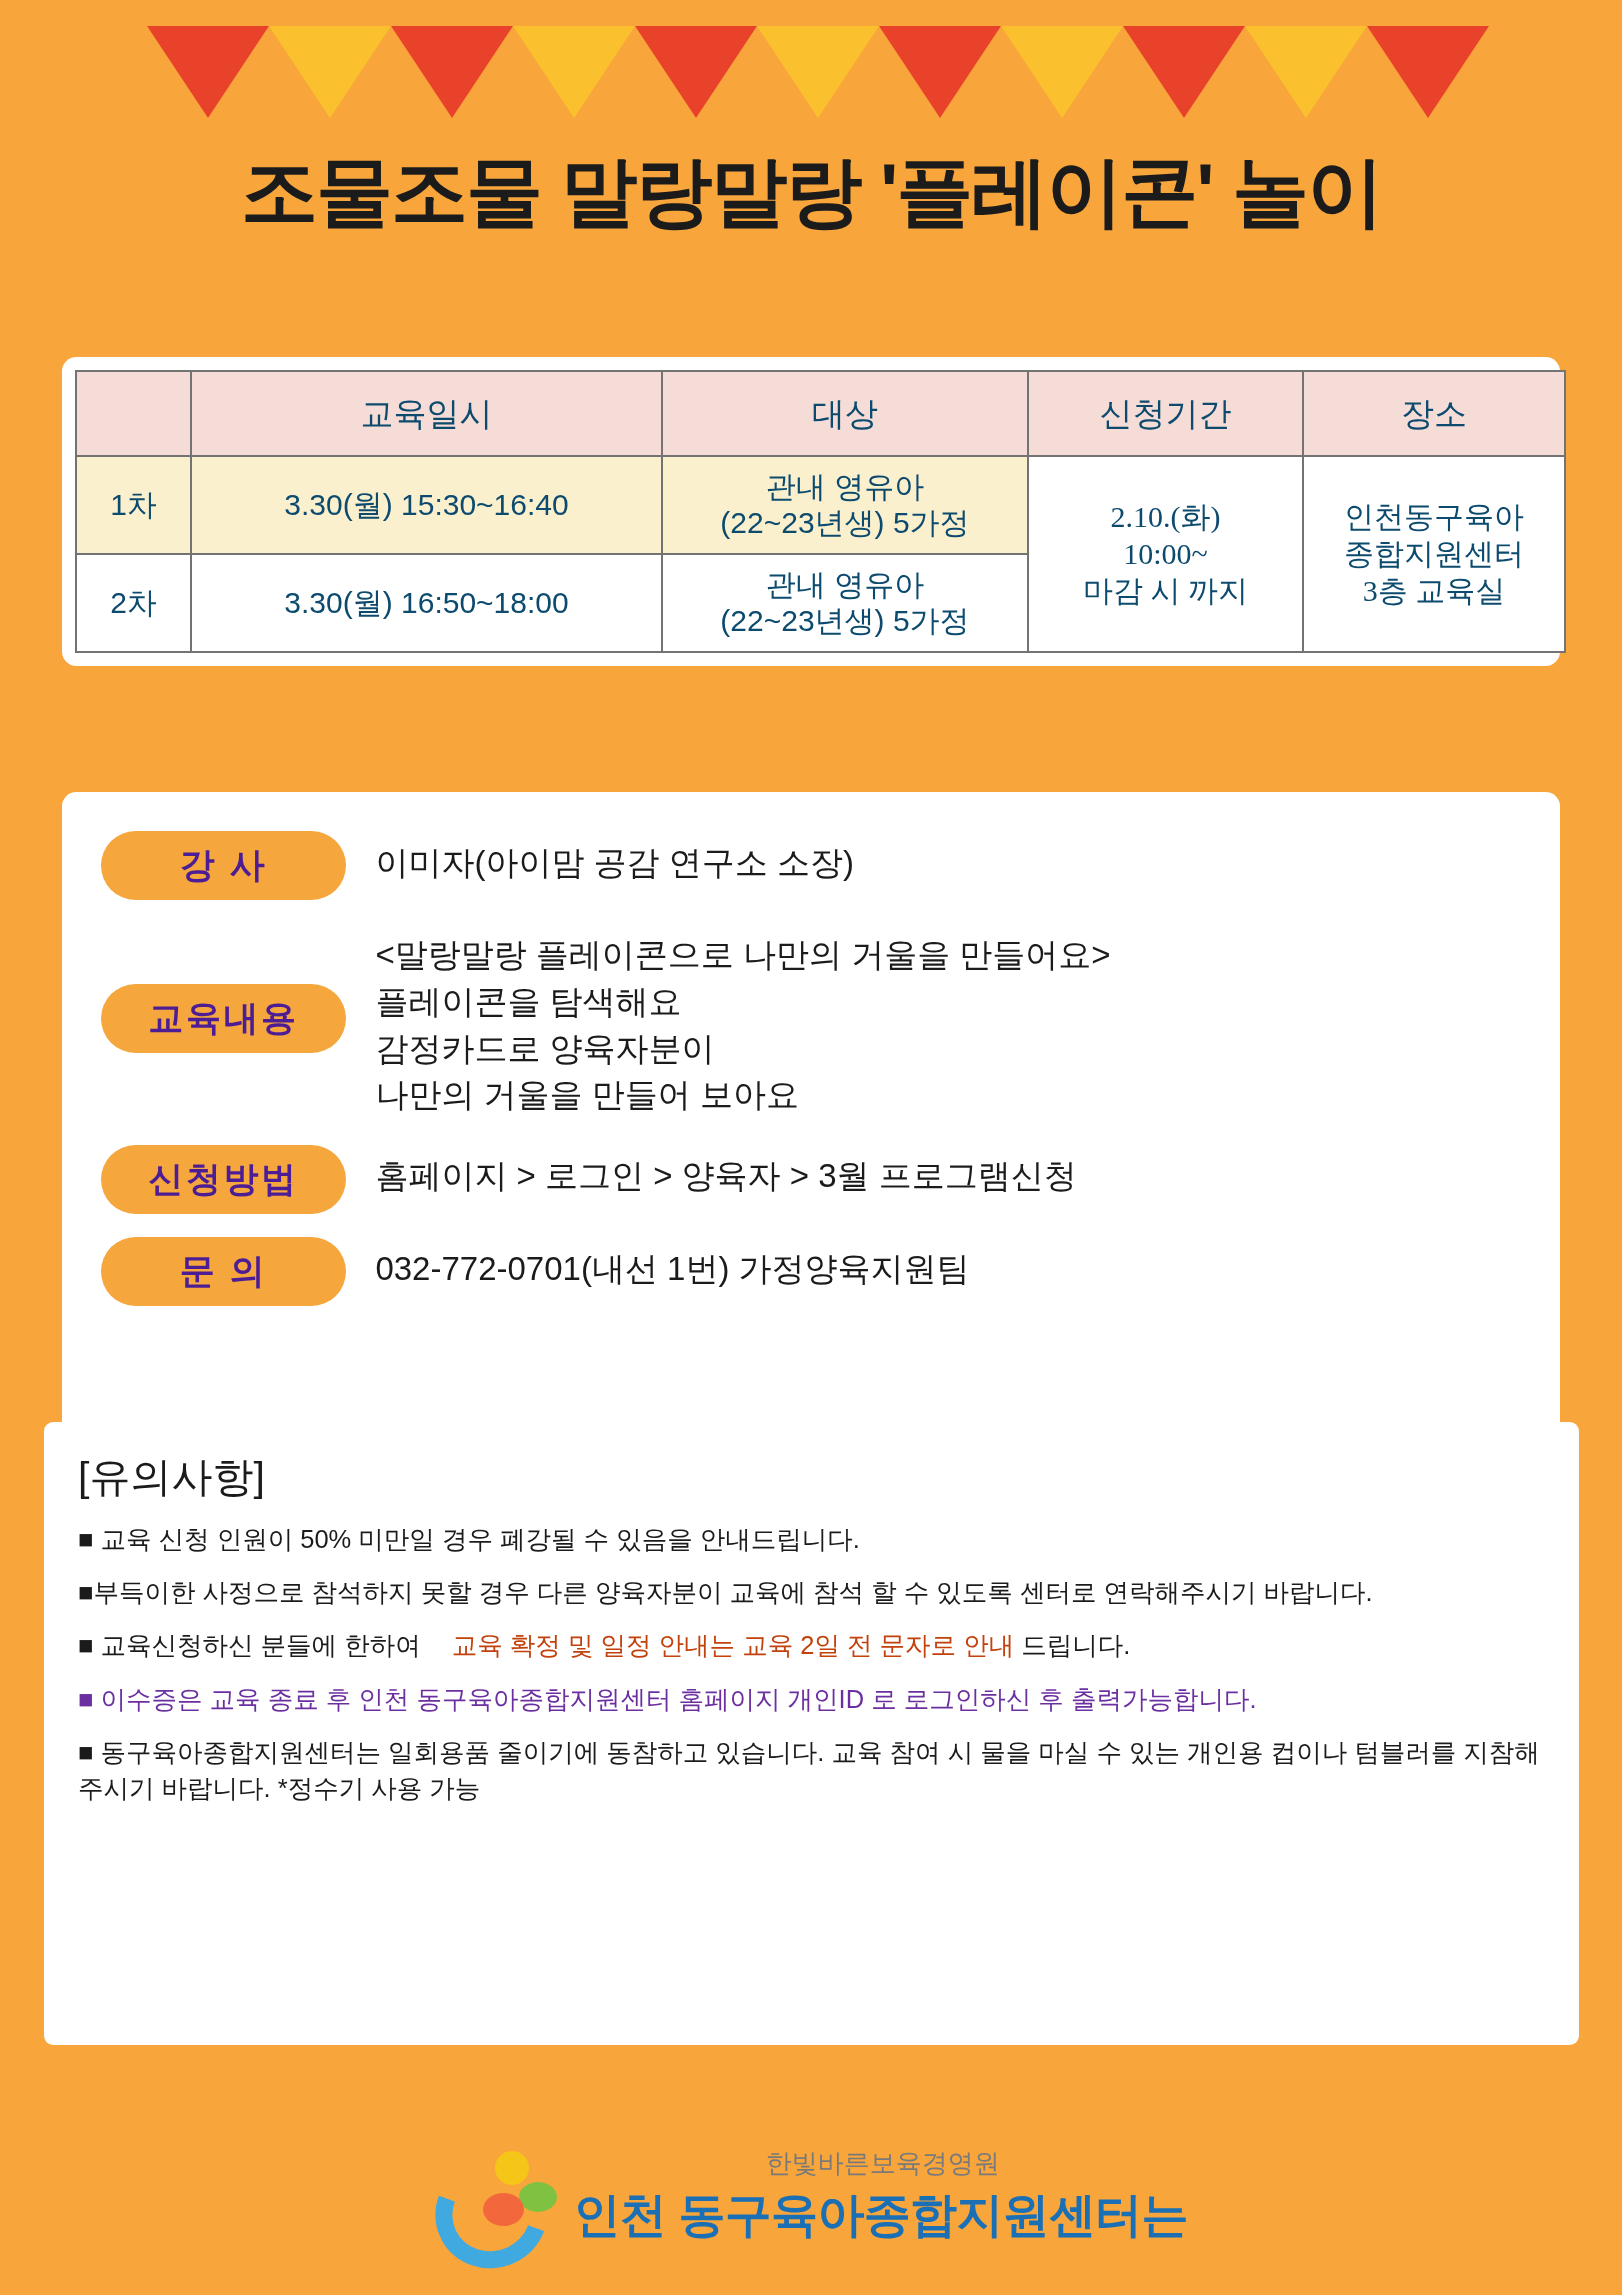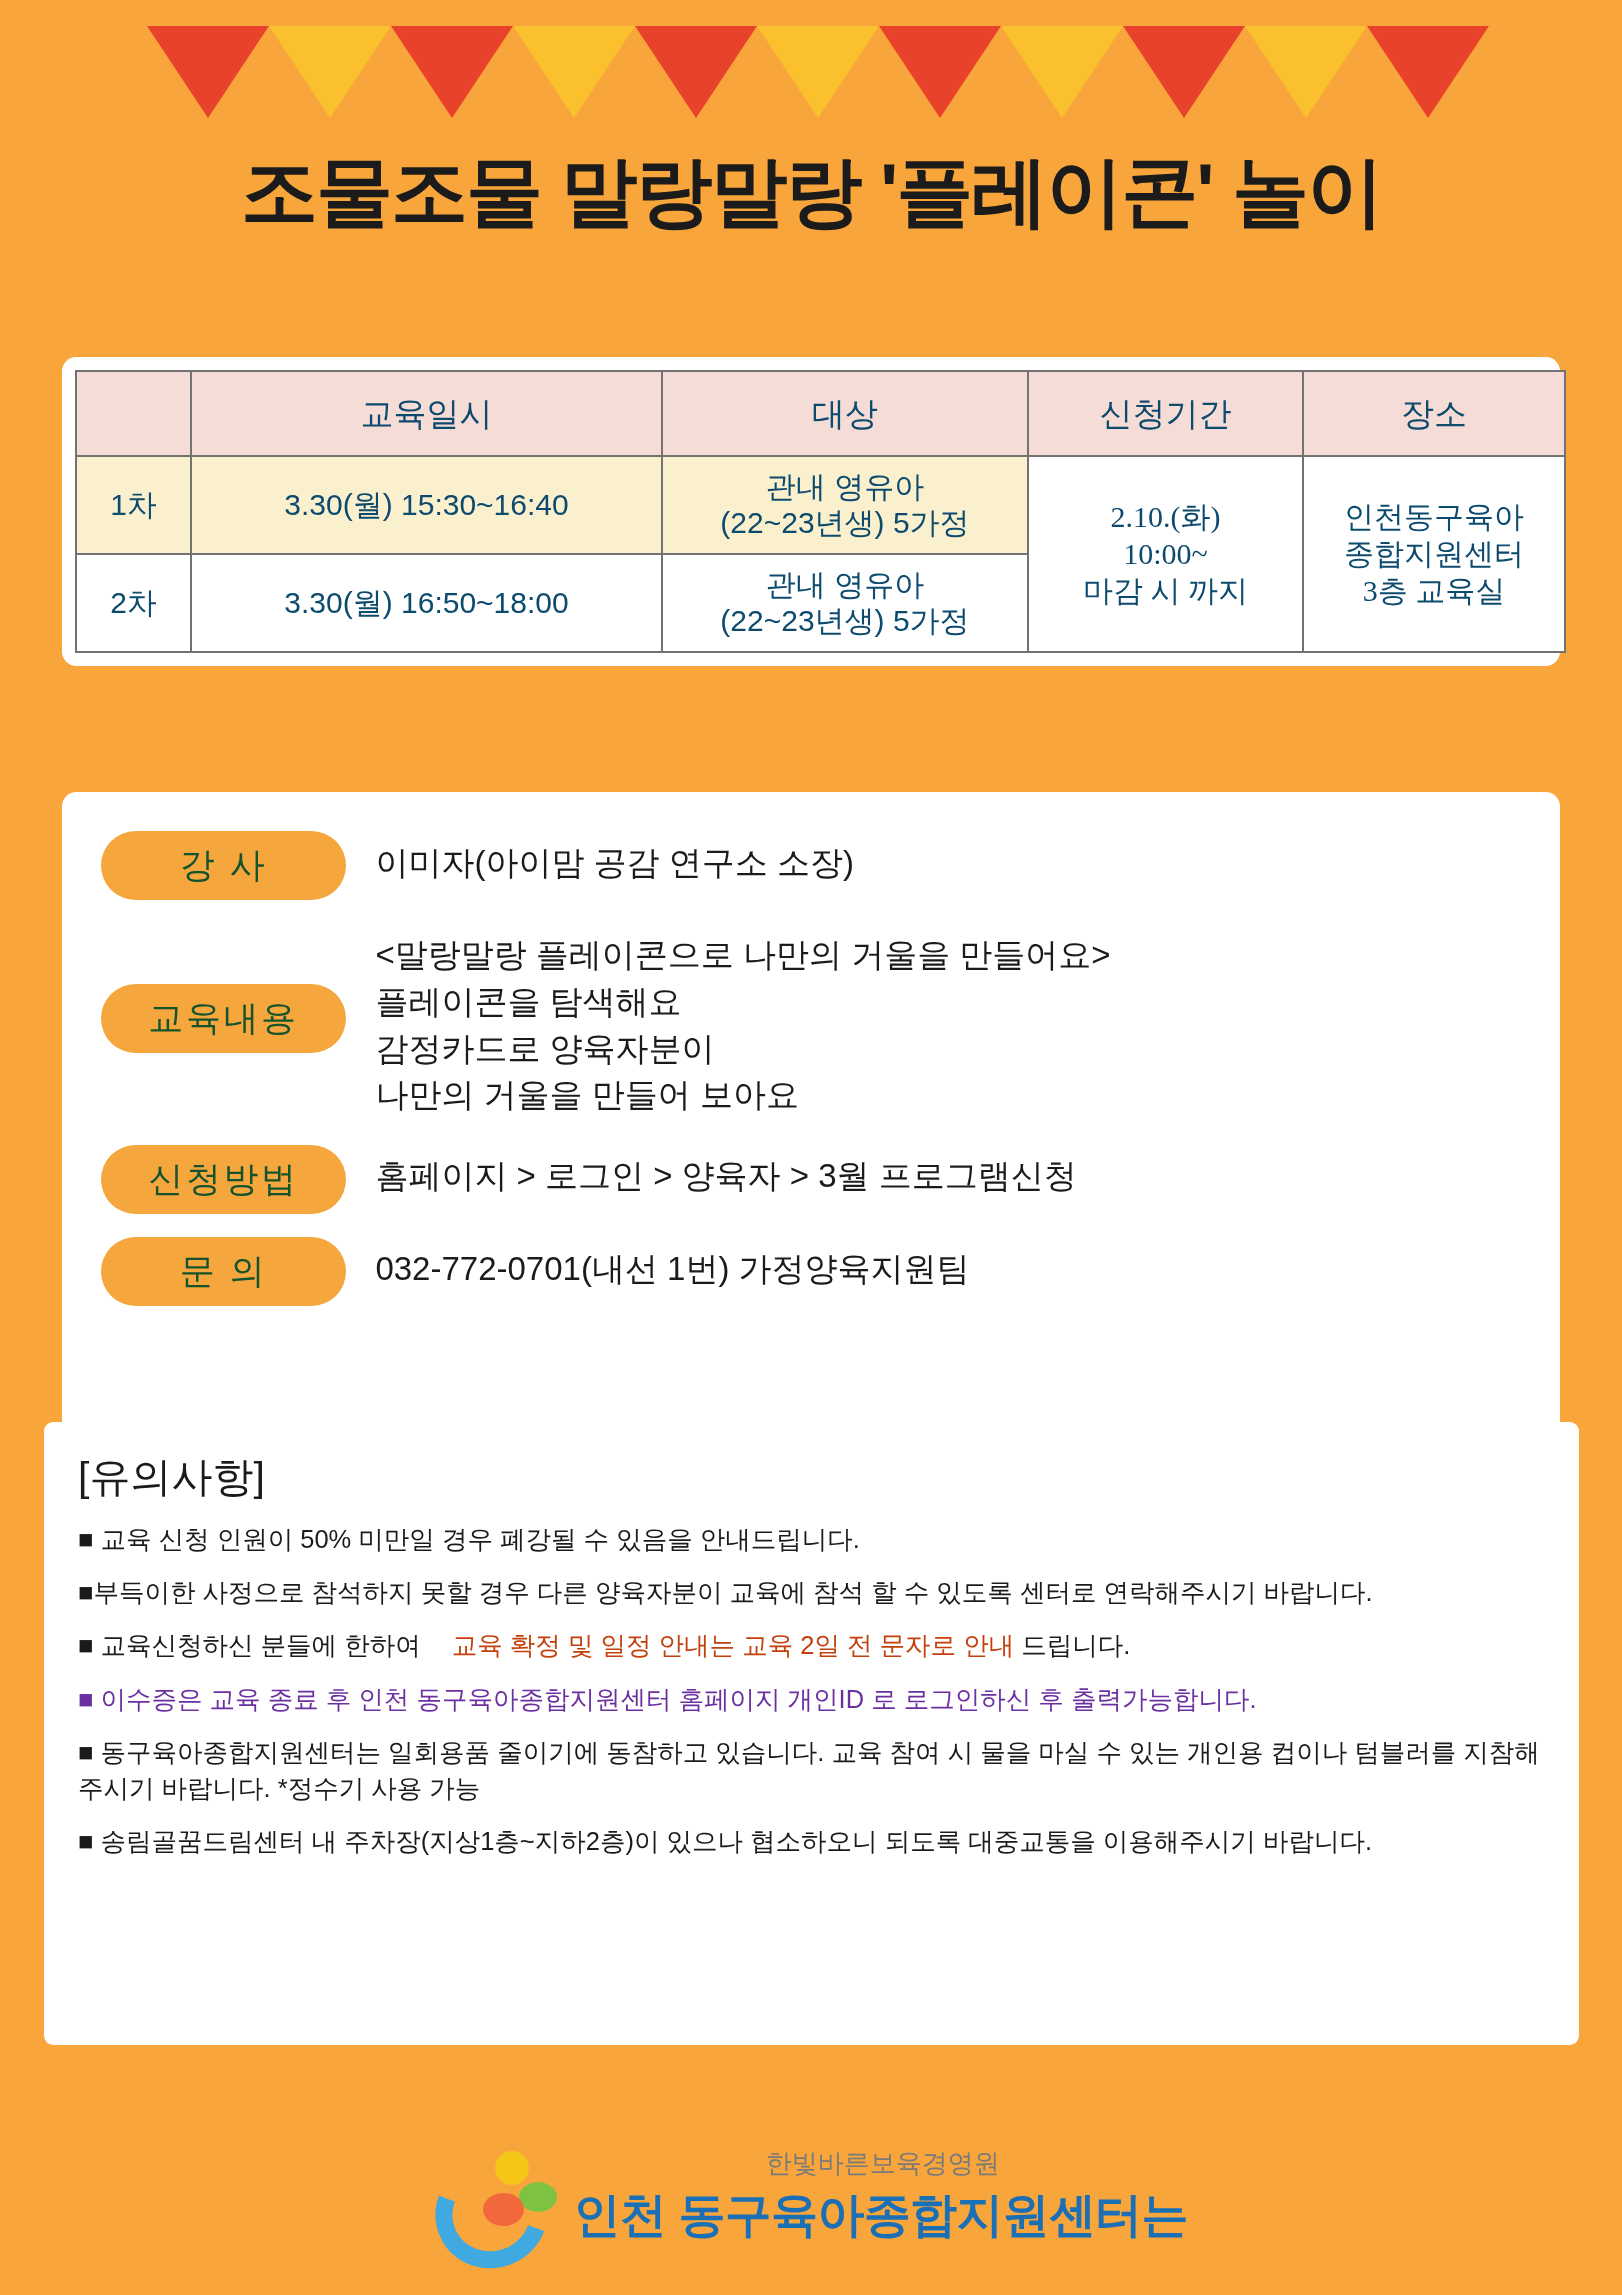--- a/index.html
+++ b/index.html
@@ -115,23 +115,23 @@
     display: flex;
     align-items: flex-start;
     margin-bottom: 23.6px;
   }
   .pill {
     flex: 0 0 auto;
     width: 245px;
     height: 69px;
     border-radius: 36px;
     background: #F5A63C;
-    color: #14532d;
+    color: #4c1d95;
     font-size: 35px;
-    font-weight: normal;
+    font-weight: bold;
     display: flex;
     align-items: center;
     justify-content: center;
     letter-spacing: 2.6px;
   }
   .detail-body {
     flex: 1 1 auto;
     padding-left: 29.4px;
     font-size: 33px;
     color: #1b1b1b;
@@ -325,21 +325,20 @@
 
     <p class="note">■ 교육 신청 인원이 50% 미만일 경우 폐강될 수 있음을 안내드립니다.</p>
     <p class="note">■부득이한 사정으로 참석하지 못할 경우 다른 양육자분이 교육에 참석 할 수 있도록 센터로 연락해주시기 바랍니다.</p>
 
     <p class="note">
       <span>■ 교육신청하신 분들에 한하여 </span><span class="hl-blue">교육 확정 및 일정 안내는 교육 2일 전 문자로 안내</span><span> 드립니다.</span>
     </p>
 
     <p class="note purple">■ 이수증은 교육 종료 후 인천 동구육아종합지원센터 홈페이지 개인ID 로 로그인하신 후 출력가능합니다.</p>
     <p class="note">■ 동구육아종합지원센터는 일회용품 줄이기에 동참하고 있습니다. 교육 참여 시 물을 마실 수 있는 개인용 컵이나 텀블러를 지참해주시기 바랍니다. *정수기 사용 가능</p>
-    <p class="note">■ 송림골꿈드림센터 내 주차장(지상1층~지하2층)이 있으나 협소하오니 되도록 대중교통을 이용해주시기 바랍니다.</p>
   </div>
 
   <div class="footer">
     <div class="logo-mark">
       <div class="swoosh"></div>
       <div class="dot-y"></div>
       <div class="dot-g"></div>
       <div class="dot-r"></div>
     </div>
     <div class="logo-text">

